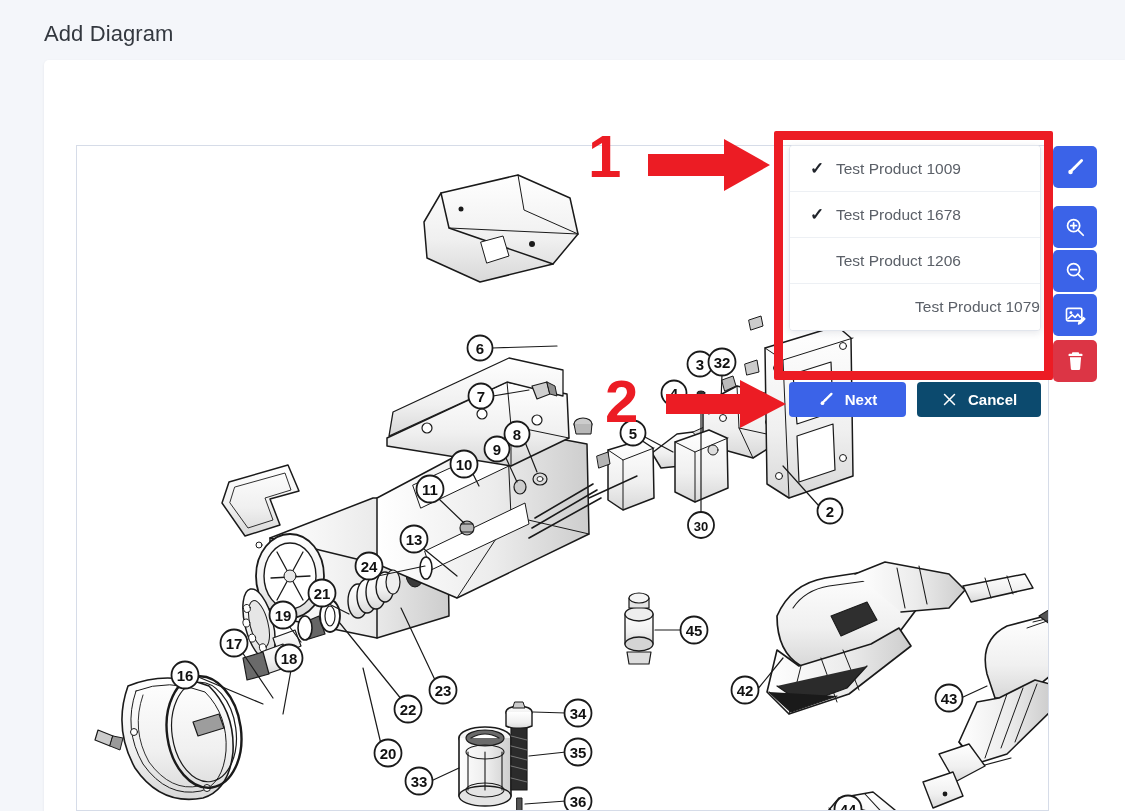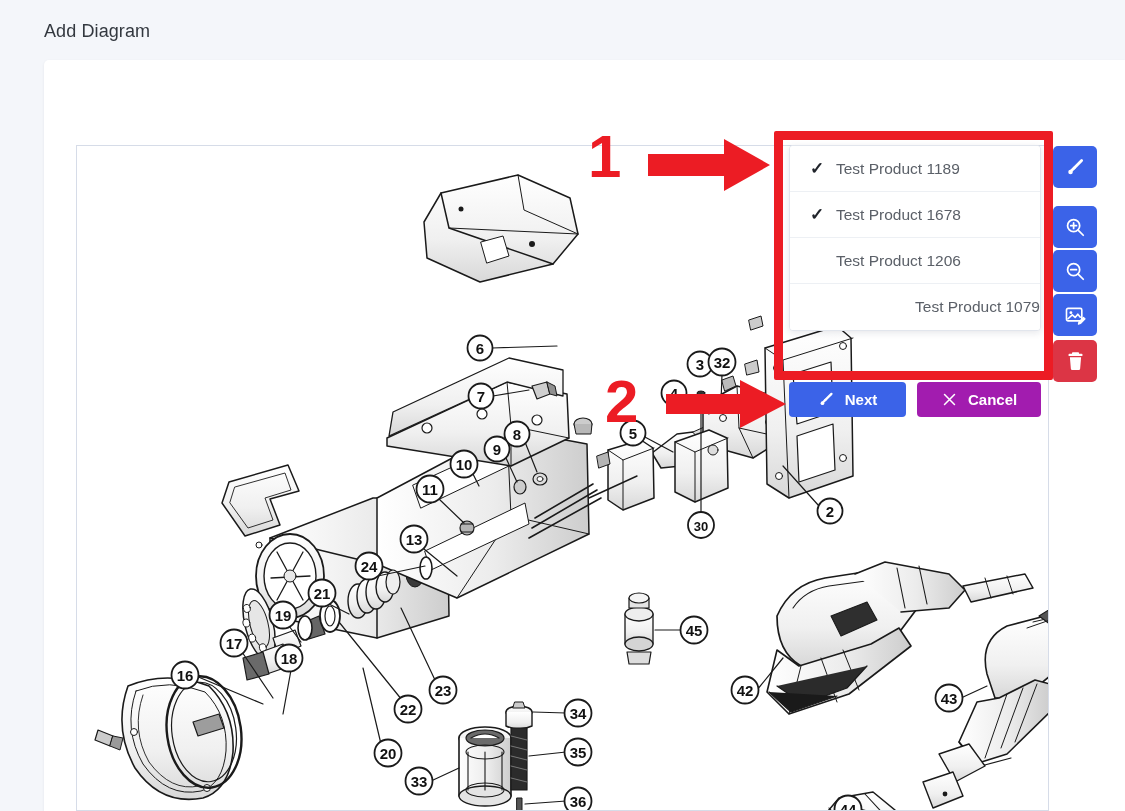--- a/index.html
+++ b/index.html
@@ -10,21 +10,21 @@
     overflow: hidden;
     background: #f4f6fa;
     font-family: "Liberation Sans", sans-serif;
   }
   #root { position: relative; width: 1125px; height: 811px; }
 
   
   .page-title {
     position: absolute;
     left: 44px; top: 21px;
-    font-size: 18px;
+    font-size: 22px;
     color: #33383f;
     letter-spacing: .1px;
     white-space: nowrap;
   }
 
   
   .card {
     position: absolute;
     left: 44px; top: 60px;
     width: 1081px; height: 760px;
@@ -115,21 +115,21 @@
     border: none; border-radius: 4px;
     color: #fff;
     font-size: 15px; font-weight: bold;
     display: flex; align-items: center; justify-content: center;
     gap: 10px;
     padding: 0 24px;
     cursor: pointer;
     font-family: "Liberation Sans", sans-serif;
   }
   .btn-next { background: #3b63e8; min-width: 117px; }
-  .btn-cancel { background: #a21caf; min-width: 120px; }
+  .btn-cancel { background: #0c4a6e; min-width: 120px; }
   .btn svg { display: block; }
 
   
   .hl-box {
     position: absolute;
     left: 774px; top: 131px;
     width: 279px; height: 249px;
     border: 9px solid #ec1c24;
     border-radius: 2px;
     pointer-events: none;
@@ -625,21 +625,21 @@
           <path d="M9 1.4 h6 a1 1 0 0 1 1 1 v1.2 H8 V2.4 a1 1 0 0 1 1-1 z"></path>
           <path d="M5.6 7 h12.8 l-1.1 13.3 a1.6 1.6 0 0 1-1.6 1.5 H8.3 a1.6 1.6 0 0 1-1.6-1.5 Z"></path>
         </svg>
       </span>
     </button>
   </div>
 
   <div class="dropdown">
     <div class="dd-item">
       <span class="dd-check">✓</span>
-      <span>Test Product 1189</span>
+      <span>Test Product 1009</span>
     </div>
     <div class="dd-item">
       <span class="dd-check">✓</span>
       <span>Test Product 1678</span>
     </div>
     <div class="dd-item">
       <span class="dd-check empty">✓</span>
       <span>Test Product 1206</span>
     </div>
     <div class="dd-item">

